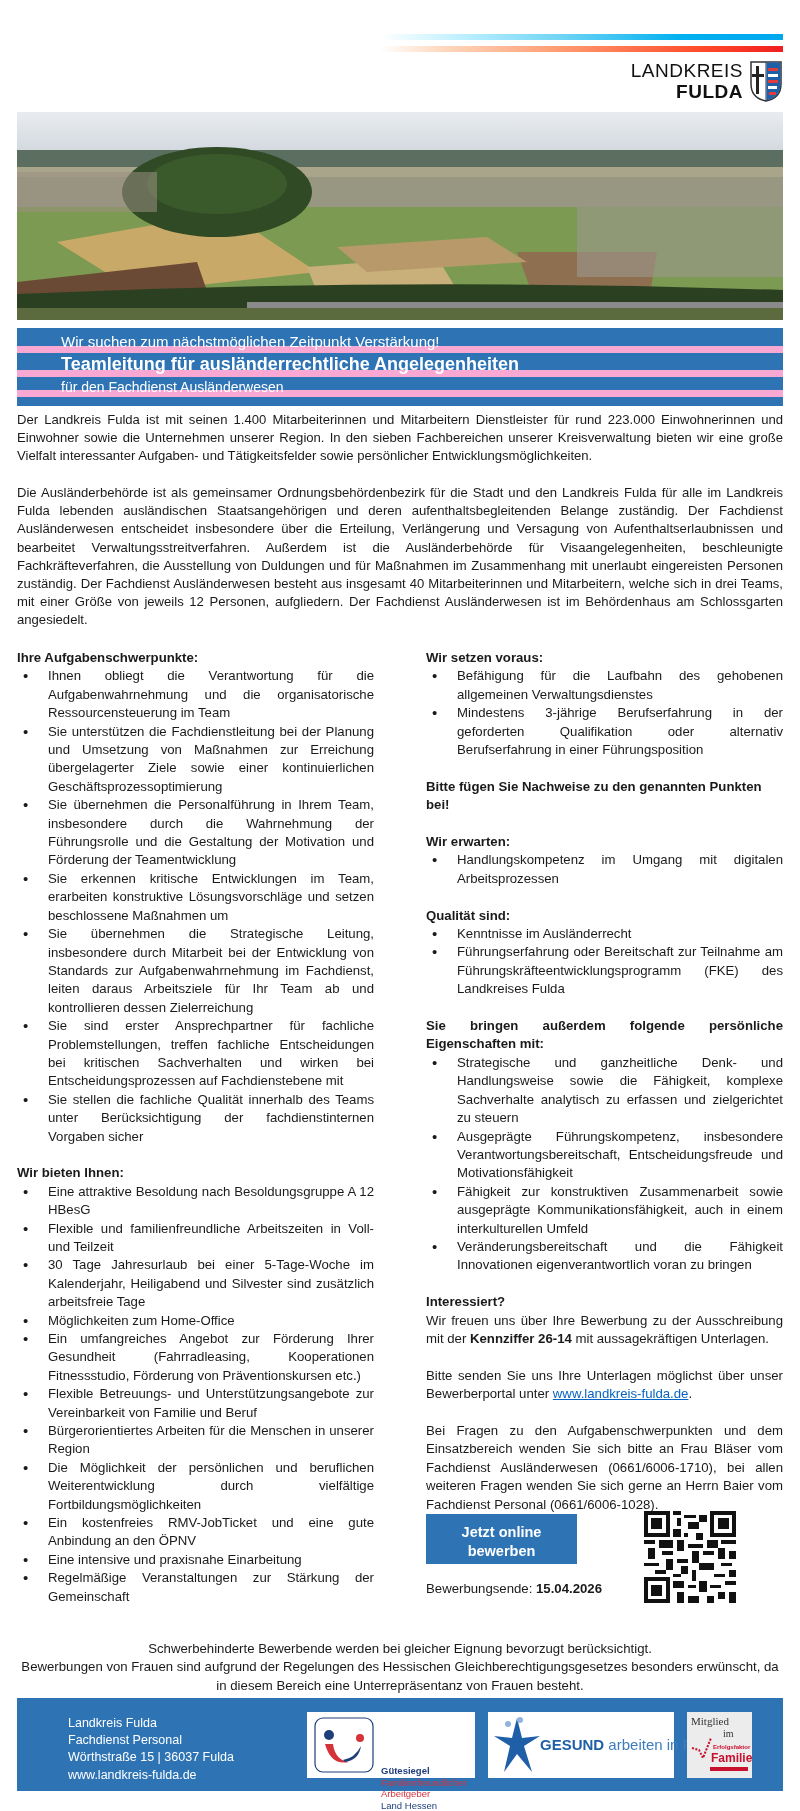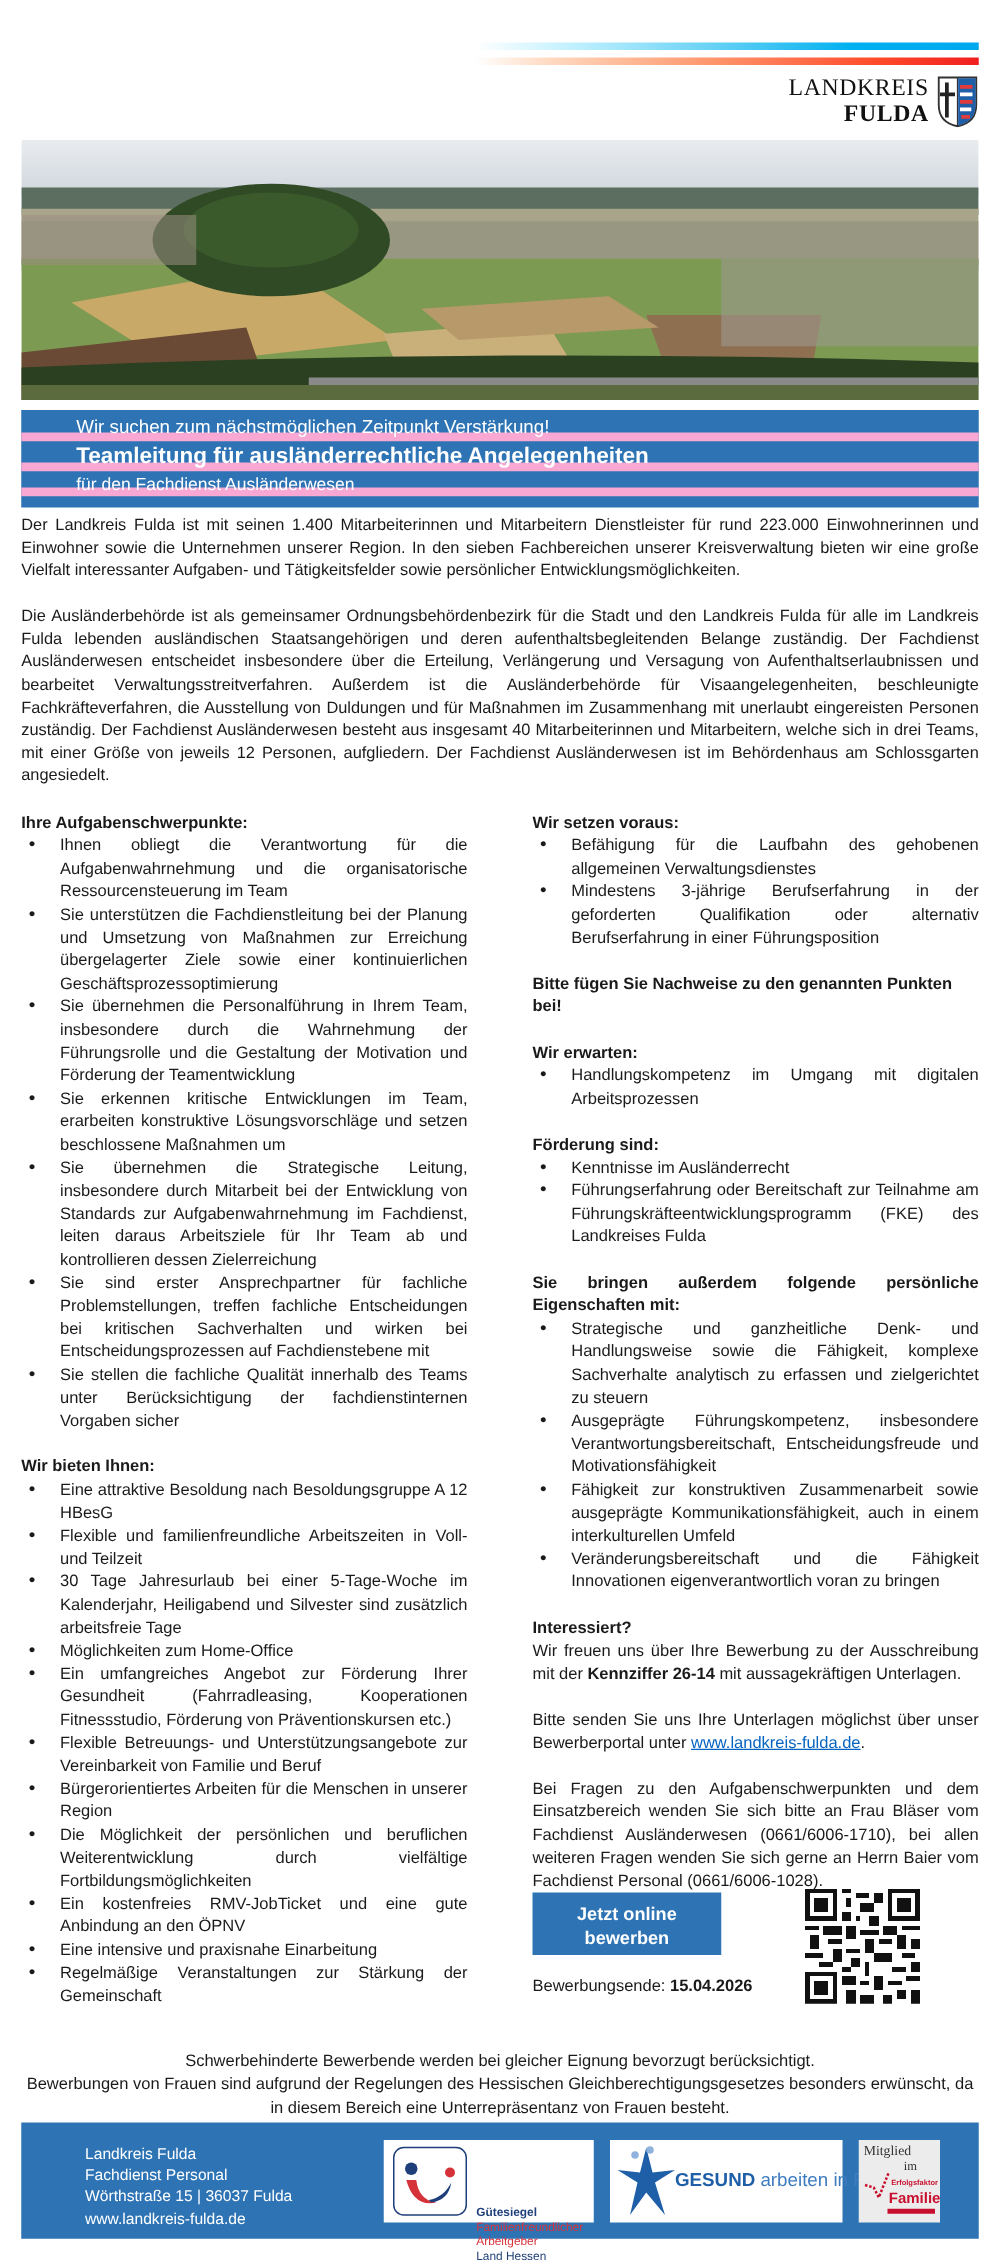--- a/index.html
+++ b/index.html
@@ -2,21 +2,21 @@
 <html><head>
 <meta charset="utf-8">
 <style>
   * { box-sizing: border-box; margin: 0; padding: 0; }
   body { width: 800px; height: 1811px; background: #ffffff; font-family: "Liberation Sans", sans-serif; color: #1a1a1a; position: relative; overflow: hidden; }
 
   
   .stripe { position: absolute; left: 380px; width: 403px; height: 6px; }
   .stripe-blue { top: 34px; background: linear-gradient(to right, rgba(255,255,255,0) 0%, #bff0ff 20%, #6fd4f5 45%, #00b0f0 75%, #00a8ee 100%); }
   .stripe-red { top: 46px; background: linear-gradient(to right, rgba(255,255,255,0) 0%, #ffd9c0 15%, #ff9a70 45%, #ff4a2a 80%, #f01e1e 100%); }
-  .logo { position: absolute; top: 60px; right: 17px; display: flex; align-items: center; gap: 6px; font-family: Liberation Serif, serif; }
+  .logo { position: absolute; top: 60px; right: 17px; display: flex; align-items: center; gap: 6px; }
   .logo-text { text-align: right; line-height: 21px; color: #111; }
   .logo-l1 { font-size: 19px; letter-spacing: 0.5px; }
   .logo-l2 { font-size: 19px; font-weight: bold; letter-spacing: 0.5px; }
   .crest { width: 34px; height: 42px; }
 
   
   .hero { position: absolute; left: 17px; top: 112px; width: 766px; height: 208px; overflow: hidden; }
 
   
   .banner { position: absolute; left: 17px; top: 328px; width: 766px; height: 78px; background: #2e74b5; color: #fff; }
@@ -158,21 +158,21 @@
     <li>Mindestens 3-jährige Berufserfahrung in der geforderten Qualifikation oder alternativ Berufserfahrung in einer Führungsposition</li>
   </ul>
   <div class="gap"></div>
   <div class="bold">Bitte fügen Sie Nachweise zu den genannten Punkten bei!</div>
   <div class="gap"></div>
   <h4>Wir erwarten:</h4>
   <ul>
     <li>Handlungskompetenz im Umgang mit digitalen Arbeitsprozessen</li>
   </ul>
   <div class="gap"></div>
-  <h4>Förderung sind:</h4>
+  <h4>Qualität sind:</h4>
   <ul>
     <li>Kenntnisse im Ausländerrecht</li>
     <li>Führungserfahrung oder Bereitschaft zur Teilnahme am Führungskräfteentwicklungsprogramm (FKE) des Landkreises Fulda</li>
   </ul>
   <div class="gap"></div>
   <h4 style="text-align:justify;text-align-last:left;">Sie bringen außerdem folgende persönliche Eigenschaften mit:</h4>
   <ul>
     <li>Strategische und ganzheitliche Denk- und Handlungsweise sowie die Fähigkeit, komplexe Sachverhalte analytisch zu erfassen und zielgerichtet zu steuern</li>
     <li>Ausgeprägte Führungskompetenz, insbesondere Verantwortungsbereitschaft, Entscheidungsfreude und Motivationsfähigkeit</li>
     <li>Fähigkeit zur konstruktiven Zusammenarbeit sowie ausgeprägte Kommunikationsfähigkeit, auch in einem interkulturellen Umfeld</li>

